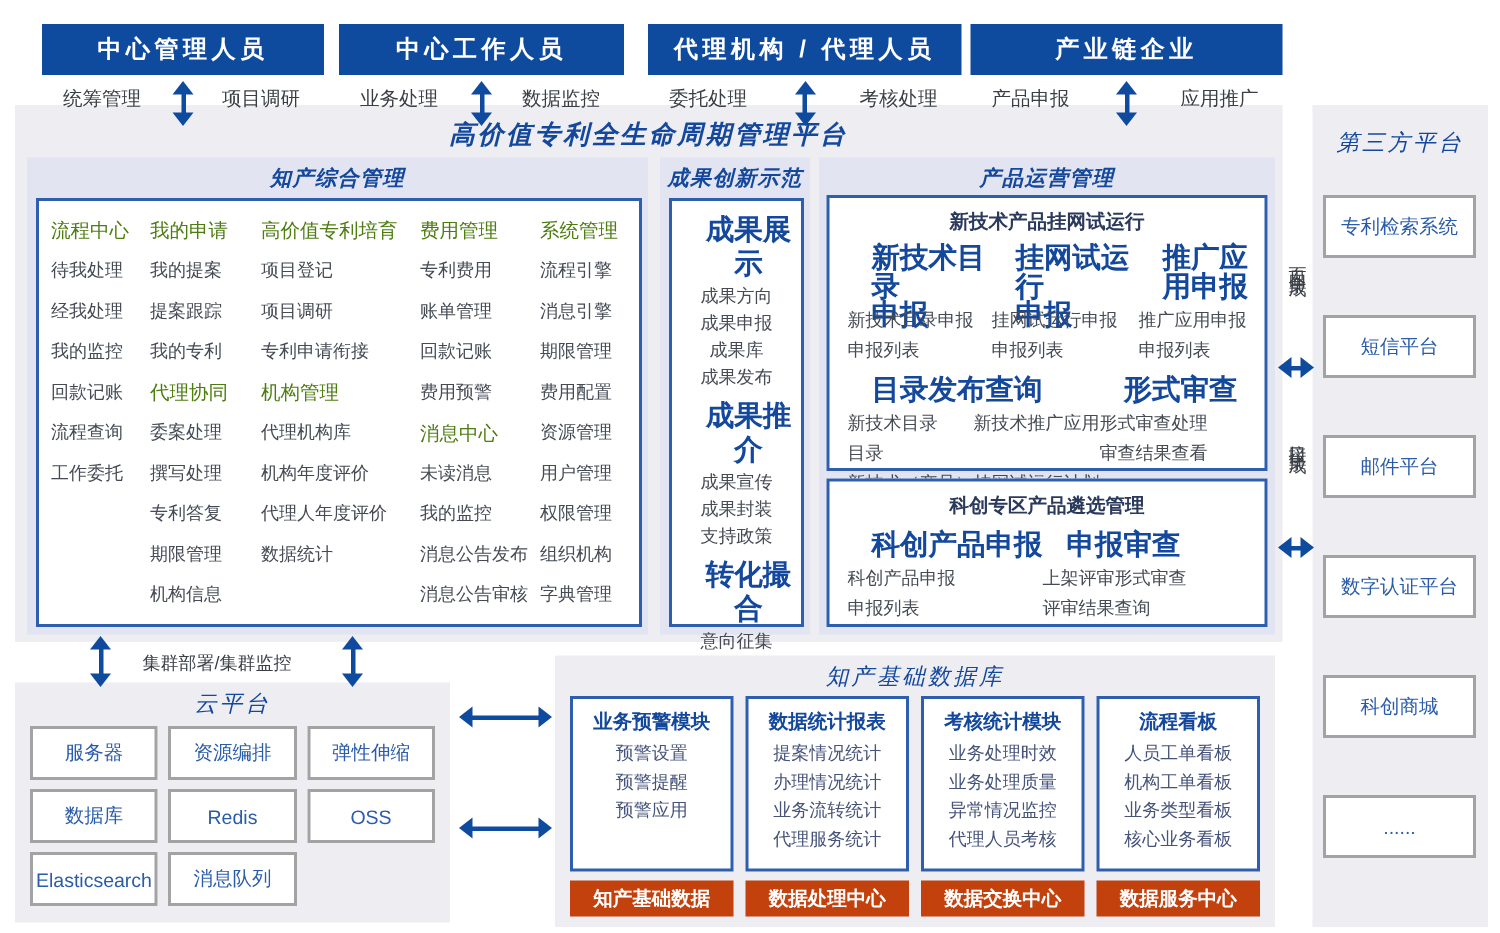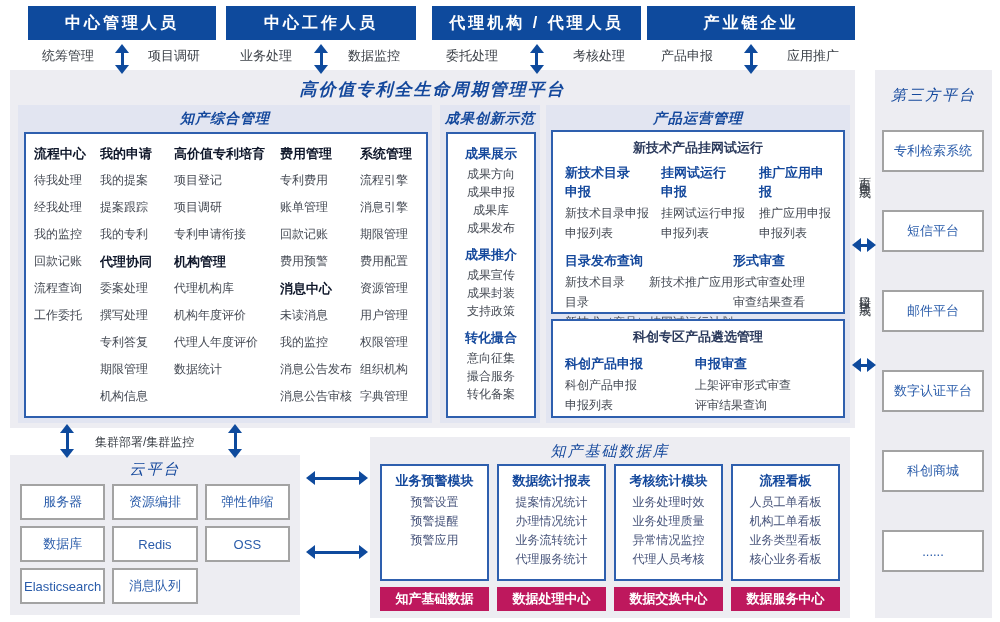--- a/index.html
+++ b/index.html
@@ -2,21 +2,21 @@
 <html><head>
 <meta charset="utf-8">
 <style>
   * { margin:0; padding:0; box-sizing:border-box; }
   html,body { background:#fff; }
   .canvas {
     position:relative; width:1000px; height:622px; overflow:hidden;
     background:#fff; font-family:"Liberation Sans","DejaVu Sans",sans-serif;
   }
   
-  .role { position:absolute; top:6px; z-index:3; }
+  .role { position:absolute; top:16px; z-index:3; }
   .rolebar {
     height:34px; background:#0e4a9d; color:#fff; font-weight:bold; font-size:16px;
     letter-spacing:3px; display:flex; align-items:center; justify-content:center;
   }
   .rolesub {
     display:flex; justify-content:space-between; padding:7px 16px 0 14px;
     font-size:13px; color:#3a3f46; white-space:nowrap;
   }
   
   .vda {
@@ -51,26 +51,26 @@
   .panel-title {
     height:27px; line-height:27px; text-align:center; font-weight:bold; font-style:italic;
     font-size:14px; color:#14489c; letter-spacing:1px; white-space:nowrap;
   }
   .whitebox { position:absolute; background:#fff; border:2px solid #2e5fae; }
   
   .menucols { left:6px; top:27px; right:4px; bottom:5px; display:flex; padding:6px 2px 0 8px; }
   .mcol { overflow:hidden; }
   .mcol:nth-child(1){width:66px;} .mcol:nth-child(2){width:74px;}
   .mcol:nth-child(3){width:106px;} .mcol:nth-child(4){width:80px;} .mcol:nth-child(5){flex:1;}
-  .mh { font-weight:bold; font-size:13px; color:#0f172a; line-height:27px; white-space:nowrap; }
+  .mh { font-weight:normal; font-size:13px; color:#4d7c0f; line-height:27px; white-space:nowrap; }
   .mi { font-size:12px; color:#454a54; line-height:27px; white-space:nowrap; }
   
   .centercol { left:6px; top:27px; right:4px; bottom:5px; text-align:center; padding-top:2px; }
   .grp { }
-  .gh { font-weight:bold; font-size:13px; color:#14489c; line-height:23px; margin-top:6px; white-space:pre-line; }
+  .gh { font-weight:bold; font-size:19px; color:#14489c; line-height:23px; margin-top:6px; white-space:pre-line;padding-left:16px; }
   .gi { font-size:12px; color:#454a54; line-height:18px; white-space:pre-line; }
   
   .pbox1 { left:5px; top:25px; right:5px; height:184px; }
   .pbox2 { left:5px; top:214px; right:5px; bottom:5px; }
   .inner-title { text-align:center; font-weight:bold; font-size:13px; color:#2b3a5c; padding-top:7px; }
   .grouprow { display:flex; padding:2px 10px 0 12px; text-align:left; }
   .grouprow .grp { margin-top:0; }
   .grouprow .gh { margin-top:4px; }
   .grouprow .gi { line-height:20px; }
   .row1 .grp:nth-child(1){width:96px;} .row1 .grp:nth-child(2){width:98px;} .row1 .grp:nth-child(3){flex:1;}
@@ -88,21 +88,21 @@
   .cloudgrid .bx { height:36px; }
   .cluster-label { position:absolute; left:95px; top:434px; font-size:12px; color:#3a3f46; z-index:3; }
 
   
   .db { position:absolute; left:370px; top:437px; width:480px; height:181px; background:#ededf2; z-index:1; }
   .dbrow { display:flex; gap:8px; padding:3px 10px 0; height:150px; }
   .dbcol { flex:1; display:flex; flex-direction:column; }
   .dbbox { background:#fff; border:2px solid #2e5fae; flex:1; text-align:center; padding-top:3px; }
   .dbh { font-weight:bold; font-size:13px; color:#14489c; line-height:24px; white-space:nowrap; }
   .dbi { font-size:12px; color:#46537a; line-height:19px; white-space:nowrap; }
-  .dbbar { margin-top:6px; background:#be185d; color:#fff; font-weight:bold; font-size:13px;
+  .dbbar { margin-top:6px; background:#c2410c; color:#fff; font-weight:bold; font-size:13px;
            text-align:center; height:24px; line-height:24px; white-space:nowrap; }
 
   
   .third { position:absolute; left:875px; top:70px; width:117px; height:548px; background:#ededf2; z-index:1; }
   .third .sec-title { padding-top:16px; }
   .thirdlist { position:absolute; left:7px; right:8px; top:60px; display:flex; flex-direction:column; gap:38px; }
   .thirdlist .bx { height:42px; }
   .vtext { position:absolute; writing-mode:vertical-rl; font-size:12px; color:#3a3f46;
            letter-spacing:3px; z-index:3; }
 </style>

